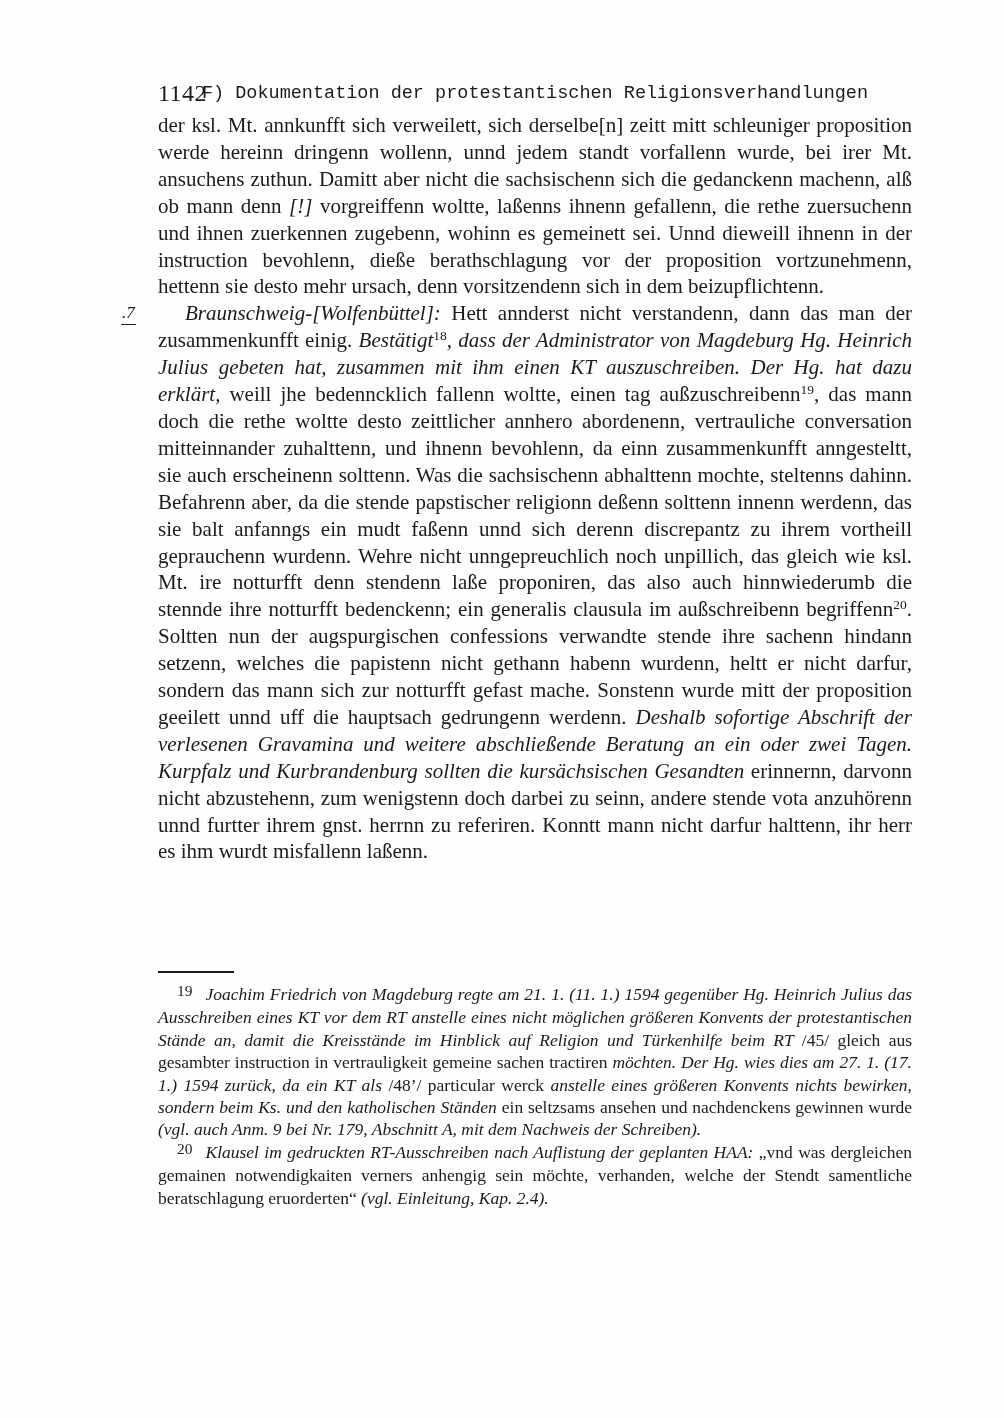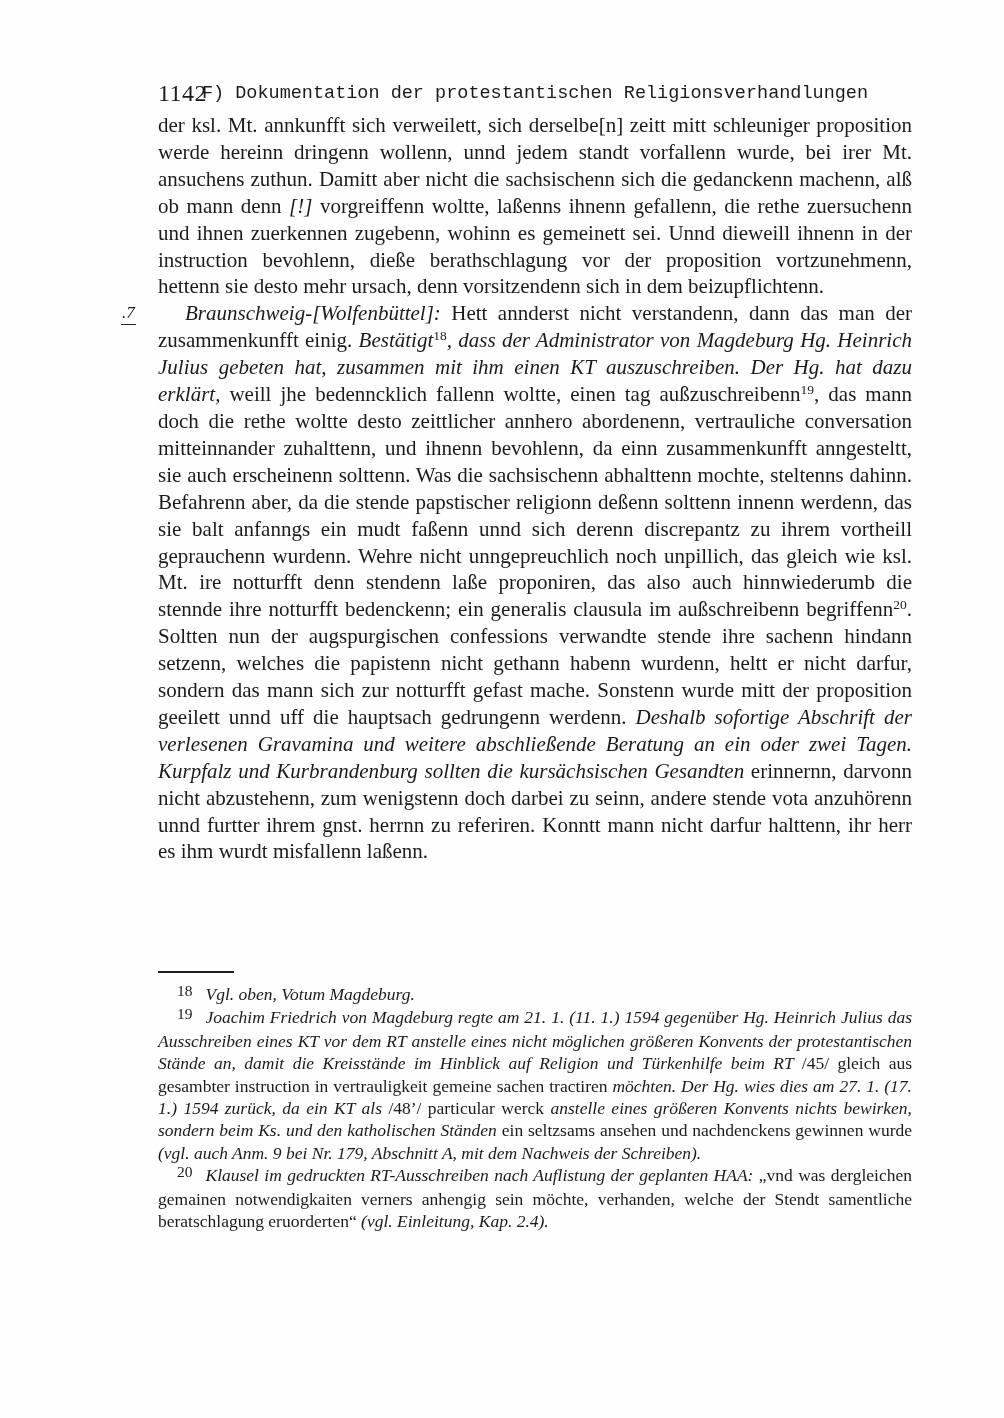--- a/index.html
+++ b/index.html
@@ -115,23 +115,20 @@
     <span class="mn-inner" data-name="margin-folio-number">.7</span>
   </div>
 
   <main class="body-text" data-name="main-text-block">
     <p class="para" data-name="body-paragraph-1"><span data-name="text-segment">der ksl. Mt. annkunfft sich verweilett, sich derselbe[n] zeitt mitt schleuniger proposition werde hereinn dringenn wollenn, unnd jedem standt vorfallenn wurde, bei irer Mt. ansuchens zuthun. Damitt aber nicht die sachsischenn sich die gedanckenn machenn, alß ob mann denn </span><span data-name="text-segment" class="it">[!]</span><span data-name="text-segment"> vorgreiffenn woltte, laßenns ihnenn gefallenn, die rethe zuersuchenn und ihnen zuerkennen zugebenn, wohinn es gemeinett sei. Unnd dieweill ihnenn in der instruction bevohlenn, dieße berathschlagung vor der proposition vortzunehmenn, hettenn sie desto mehr ursach, denn vorsitzendenn sich in dem beizupflichtenn.</span></p>
     <p class="para indent" data-name="body-paragraph-2"><span data-name="text-segment" class="it">Braunschweig-[Wolfenbüttel]:</span><span data-name="text-segment"> Hett annderst nicht verstandenn, dann das man der zusammenkunfft einig. </span><span data-name="text-segment" class="it">Bestätigt</span><sup data-name="footnote-ref">18</sup><span data-name="text-segment" class="it">, dass der Administrator von Magdeburg Hg. Heinrich Julius gebeten hat, zusammen mit ihm einen KT auszuschreiben. Der Hg. hat dazu erklärt,</span><span data-name="text-segment"> weill jhe bedenncklich fallenn woltte, einen tag außzuschreibenn</span><sup data-name="footnote-ref">19</sup><span data-name="text-segment">, das mann doch die rethe woltte desto zeittlicher annhero abordenenn, vertrauliche conversation mitteinnander zuhalttenn, und ihnenn bevohlenn, da einn zusammenkunfft anngesteltt, sie auch erscheinenn solttenn. Was die sachsischenn abhalttenn mochte, steltenns dahinn. Befahrenn aber, da die stende papstischer religionn deßenn solttenn innenn werdenn, das sie balt anfanngs ein mudt faßenn unnd sich derenn discrepantz zu ihrem vortheill geprauchenn wurdenn. Wehre nicht unngepreuchlich noch unpillich, das gleich wie ksl. Mt. ire notturfft denn stendenn laße proponiren, das also auch hinnwiederumb die stennde ihre notturfft bedenckenn; ein generalis clausula im außschreibenn begriffenn</span><sup data-name="footnote-ref">20</sup><span data-name="text-segment">. Soltten nun der augspurgischen confessions verwandte stende ihre sachenn hindann setzenn, welches die papistenn nicht gethann habenn wurdenn, heltt er nicht darfur, sondern das mann sich zur notturfft gefast mache. Sonstenn wurde mitt der proposition geeilett unnd uff die hauptsach gedrungenn werdenn. </span><span data-name="text-segment" class="it">Deshalb sofortige Abschrift der verlesenen Gravamina und weitere abschließende Beratung an ein oder zwei Tagen. Kurpfalz und Kurbrandenburg sollten die kursächsischen Gesandten</span><span data-name="text-segment"> erinnernn, darvonn nicht abzustehenn, zum wenigstenn doch darbei zu seinn, andere stende vota anzuhörenn unnd furtter ihrem gnst. herrnn zu referiren. Konntt mann nicht darfur halttenn, ihr herr es ihm wurdt misfallenn laßenn.</span></p>
   </main>
 
   <footer class="footnotes" data-name="footnotes-section">
     <div class="fn-rule" data-name="footnote-separator-rule"></div>
-    <p class="footnote" data-name="footnote-18">
-      <span class="fn-num" data-name="footnote-number">18</span><span class="fn-text" data-name="footnote-text"><span data-name="text-segment" class="it">Vgl. oben, Votum Magdeburg.</span></span>
-    </p>
     <p class="footnote" data-name="footnote-19">
       <span class="fn-num" data-name="footnote-number">19</span><span class="fn-text" data-name="footnote-text"><span data-name="text-segment" class="it">Joachim Friedrich von Magdeburg regte am 21. 1. (11. 1.) 1594 gegenüber Hg. Heinrich Julius das Ausschreiben eines KT vor dem RT anstelle eines nicht möglichen größeren Konvents der protestantischen Stände an, damit die Kreisstände im Hinblick auf Religion und Türkenhilfe beim RT </span><span data-name="text-segment">/45/ gleich aus gesambter instruction in vertrauligkeit gemeine sachen tractiren </span><span data-name="text-segment" class="it">möchten. Der Hg. wies dies am 27. 1. (17. 1.) 1594 zurück, da ein KT als </span><span data-name="text-segment">/48’/ particular werck </span><span data-name="text-segment" class="it">anstelle eines größeren Konvents nichts bewirken, sondern beim Ks. und den katholischen Ständen </span><span data-name="text-segment">ein seltzsams ansehen und nachdenckens gewinnen wurde </span><span data-name="text-segment" class="it">(vgl. auch Anm. 9 bei Nr. 179, Abschnitt A, mit dem Nachweis der Schreiben).</span></span>
     </p>
     <p class="footnote" data-name="footnote-20">
       <span class="fn-num" data-name="footnote-number">20</span><span class="fn-text" data-name="footnote-text"><span data-name="text-segment" class="it">Klausel im gedruckten RT-Ausschreiben nach Auflistung der geplanten HAA: </span><span data-name="text-segment">„vnd was dergleichen gemainen notwendigkaiten verners anhengig sein möchte, verhanden, welche der Stendt samentliche beratschlagung eruorderten“ </span><span data-name="text-segment" class="it">(vgl. Einleitung, Kap. 2.4).</span></span>
     </p>
   </footer>
 
 </div>
 

